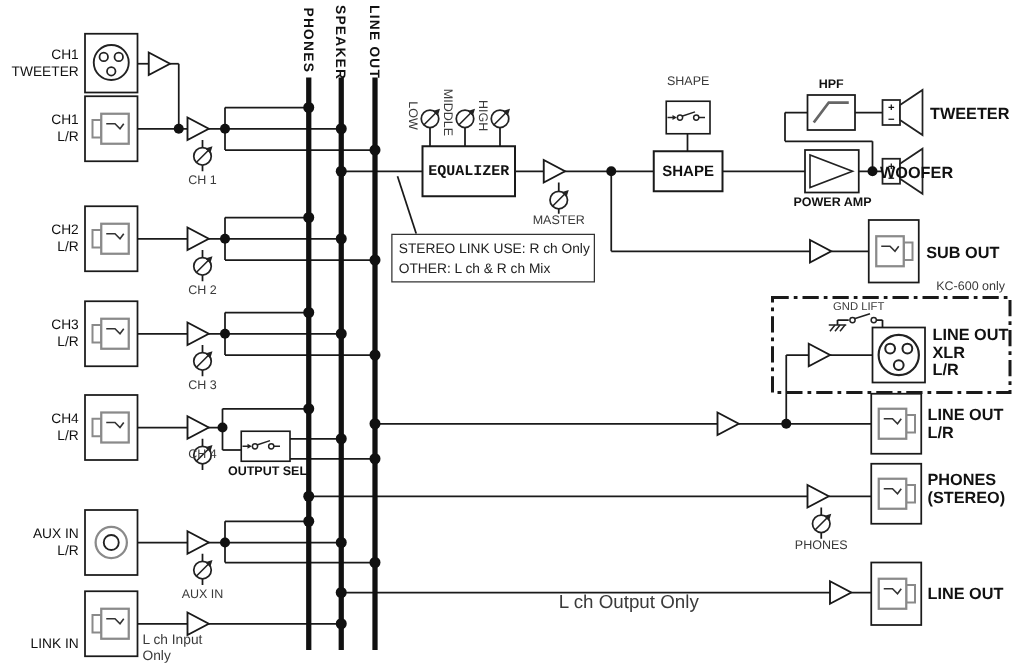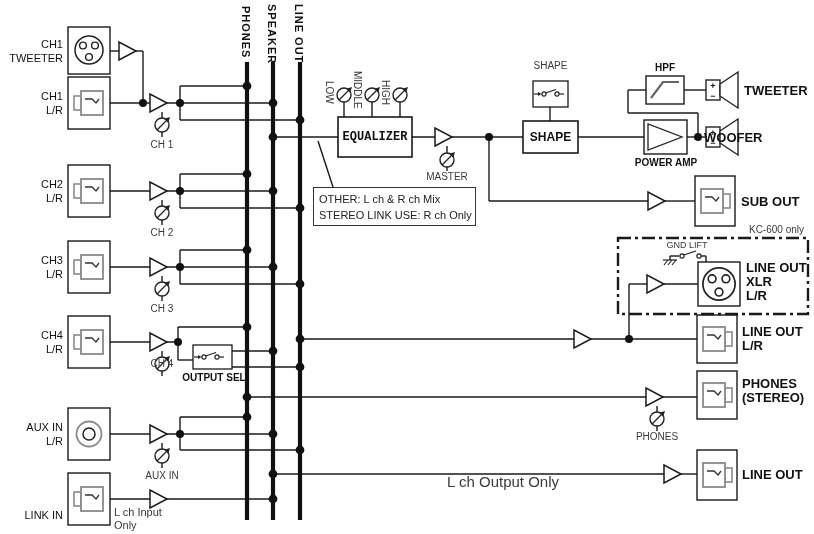--- a/index.html
+++ b/index.html
@@ -345,22 +345,22 @@
 
   <div class="blk" style="left:338px;top:117px;width:74px;height:40px;font-size:12px;font-family:Liberation Mono, monospace;">EQUALIZER</div>
   <div class="blk" style="left:523px;top:121px;width:55px;height:32px;font-size:12px;">SHAPE</div>
   <div class="small-note" style="left:522px;top:60px;width:57px;">SHAPE</div>
   <div class="blk" style="left:645px;top:60px;width:40px;height:14px;font-size:10px;">HPF</div>
   <div class="blk" style="left:625px;top:156px;width:82px;height:13px;font-size:10px;">POWER AMP</div>
   <div class="blk" style="left:172px;top:371px;width:84px;height:13px;font-size:10px;">OUTPUT SEL</div>
   <div class="small-note" style="left:659px;top:240px;width:56px;font-size:9px;">GND LIFT</div>
 
   <div class="note-box">
+    <div>STEREO LINK USE: R ch Only</div>
     <div>OTHER: L ch &amp; R ch Mix</div>
-    <div>STEREO LINK USE: R ch Only</div>
   </div>
 
   <div class="out-label" style="left:744px;top:84px;">TWEETER</div>
   <div class="out-label" style="left:704px;top:131px;">WOOFER</div>
   <div class="out-label" style="left:741px;top:195px;">SUB OUT</div>
   <div class="out-label" style="left:746px;top:261px;">
     <div>LINE OUT</div>
     <div>XLR</div>
     <div>L/R</div>
   </div>

